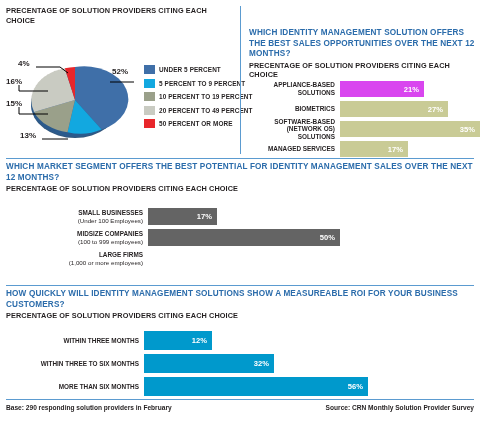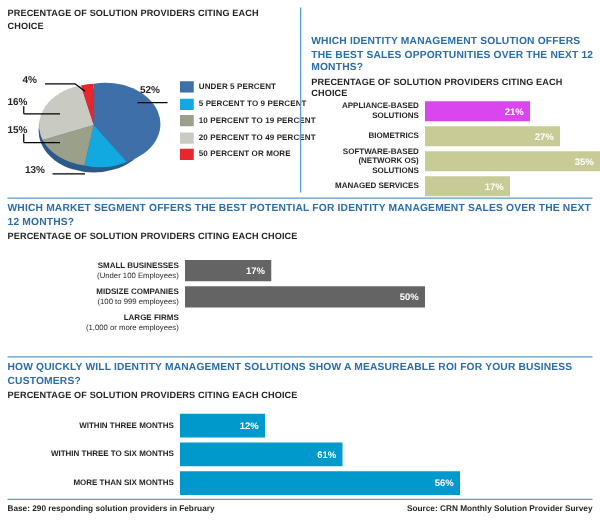--- a/index.html
+++ b/index.html
@@ -320,21 +320,21 @@
         <div class="bar-track">
           <div class="bar" style="background:#0099cc;width:68px;">
             <span class="bar-val">12%</span>
           </div>
         </div>
       </div>
       <div class="bar-row">
         <div class="bar-label">WITHIN THREE TO SIX MONTHS</div>
         <div class="bar-track">
           <div class="bar" style="background:#0099cc;width:130px;">
-            <span class="bar-val">61%</span>
+            <span class="bar-val">32%</span>
           </div>
         </div>
       </div>
       <div class="bar-row">
         <div class="bar-label">MORE THAN SIX MONTHS</div>
         <div class="bar-track">
           <div class="bar" style="background:#0099cc;width:224px;">
             <span class="bar-val">56%</span>
           </div>
         </div>

